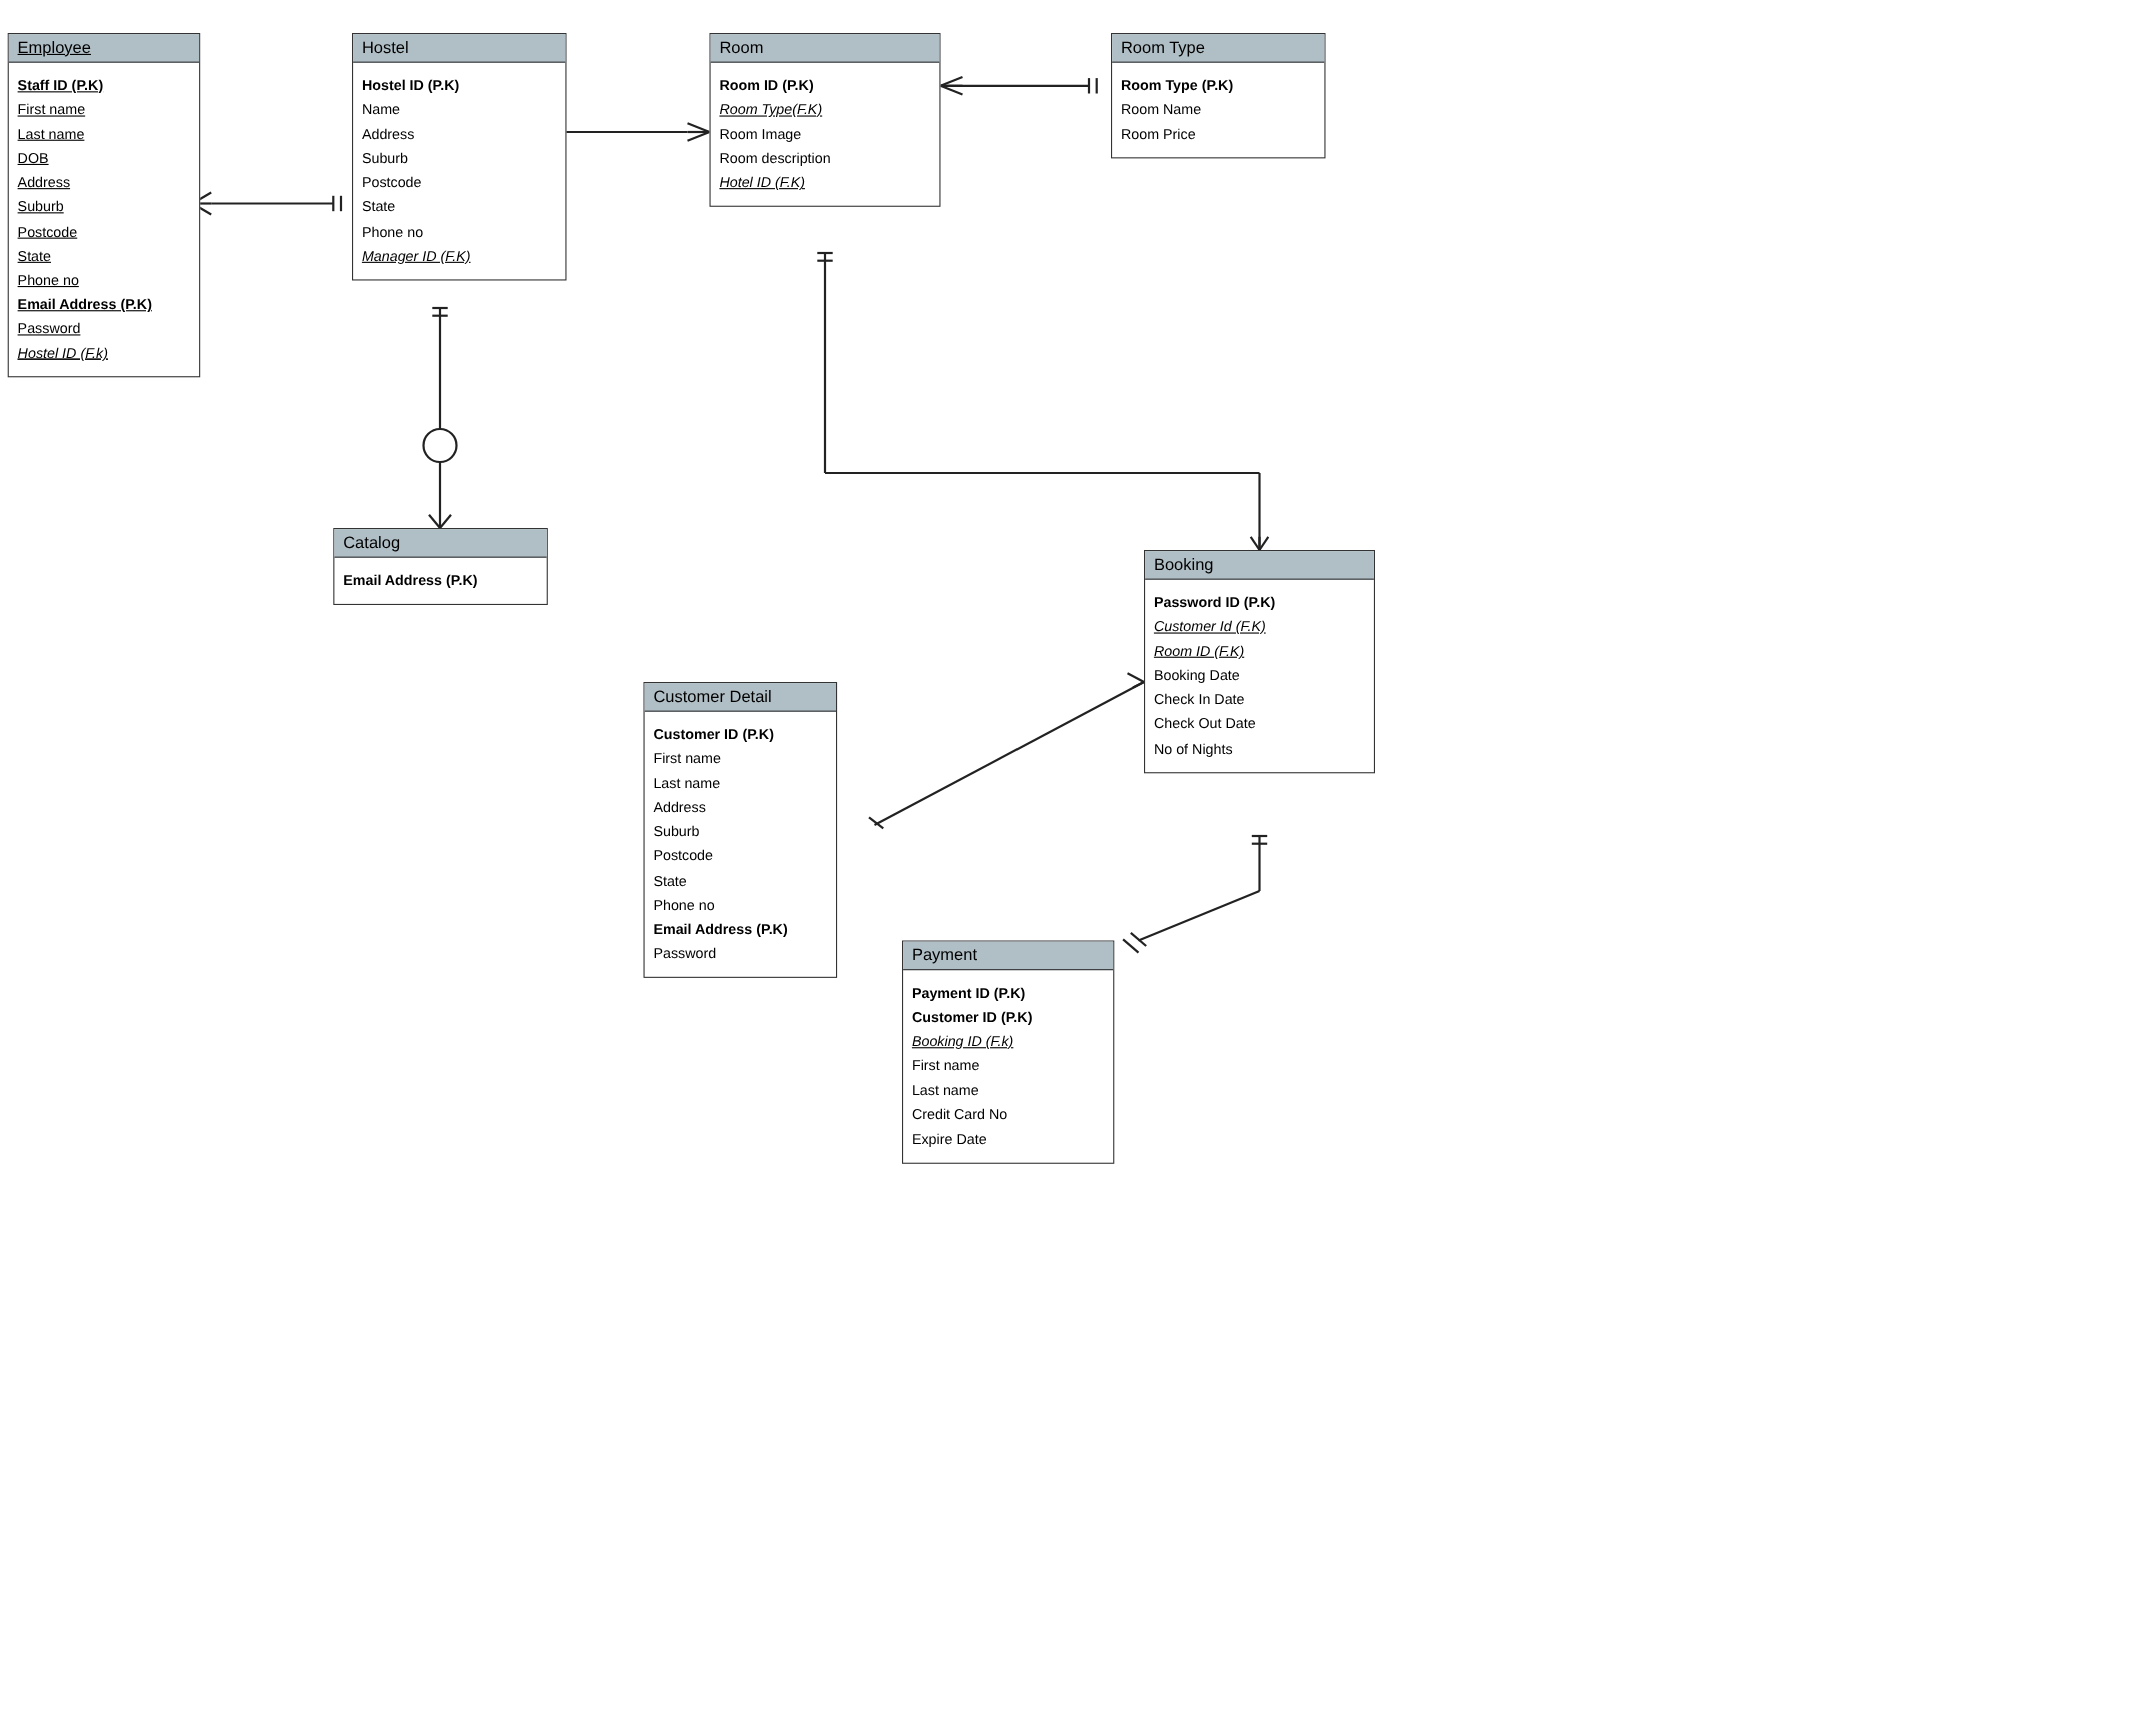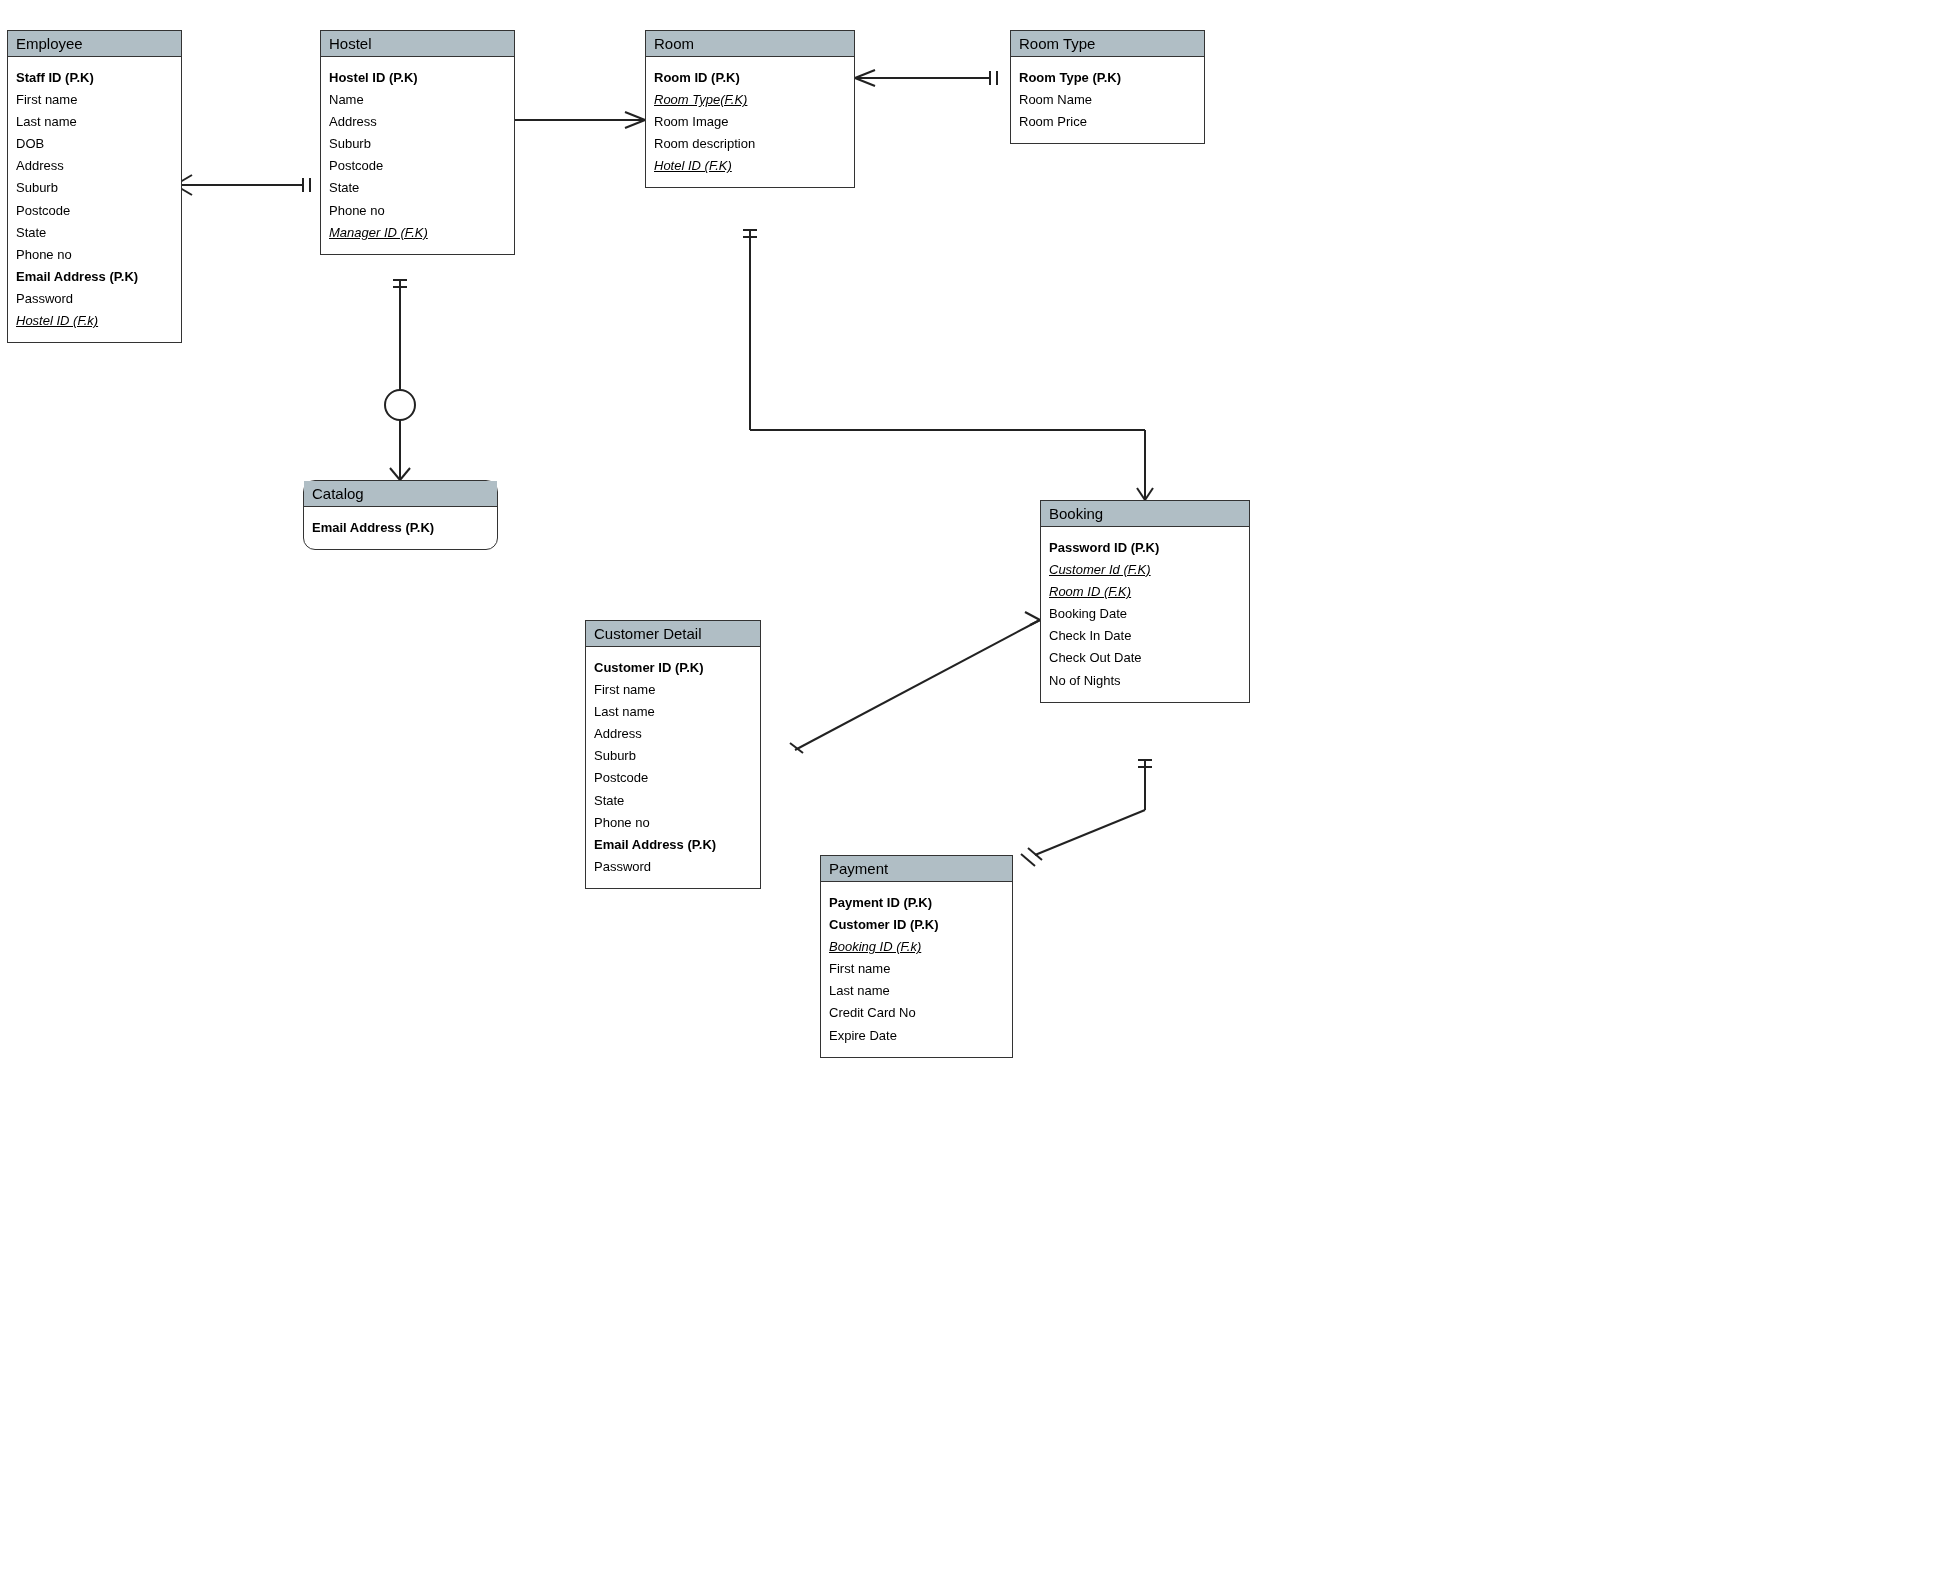--- a/index.html
+++ b/index.html
@@ -128,21 +128,21 @@
   <line x1="1145" y1="810" x2="1035" y2="855"></line>
 
   <line x1="1138" y1="760" x2="1152" y2="760"></line>
   <line x1="1138" y1="767" x2="1152" y2="767"></line>
 
   <line x1="1028" y1="848" x2="1042" y2="860"></line>
   <line x1="1021" y1="854" x2="1035" y2="866"></line>
 </svg>
 
 <div id="entities-container">
-    <div class="entity" style="left: 7px; top: 30px; width: 175px;">
+    <div class="entity" style="left: 7px; top: 30px; width: 175px; text-decoration: underline;">
       <div class="entity-header">Employee</div>
       <div class="entity-body">
         <div class="pk">Staff ID (P.K)</div>
         <div>First name</div>
         <div>Last name</div>
         <div>DOB</div>
         <div>Address</div>
         <div>Suburb</div>
         <div>Postcode</div>
         <div>State</div>
@@ -176,21 +176,21 @@
       </div>
     </div>
     <div class="entity" style="left: 1010px; top: 30px; width: 195px;">
       <div class="entity-header">Room Type</div>
       <div class="entity-body">
         <div class="pk">Room Type (P.K)</div>
         <div>Room Name</div>
         <div>Room Price</div>
       </div>
     </div>
-    <div class="entity" style="left: 303px; top: 480px; width: 195px; border-radius: 12px;">
+    <div class="entity" style="left: 303px; top: 480px; width: 195px;">
       <div class="entity-header">Catalog</div>
       <div class="entity-body">
         <div class="pk">Email Address (P.K)</div>
       </div>
     </div>
     <div class="entity" style="left: 585px; top: 620px; width: 176px;">
       <div class="entity-header">Customer Detail</div>
       <div class="entity-body">
         <div class="pk">Customer ID (P.K)</div>
         <div>First name</div>

